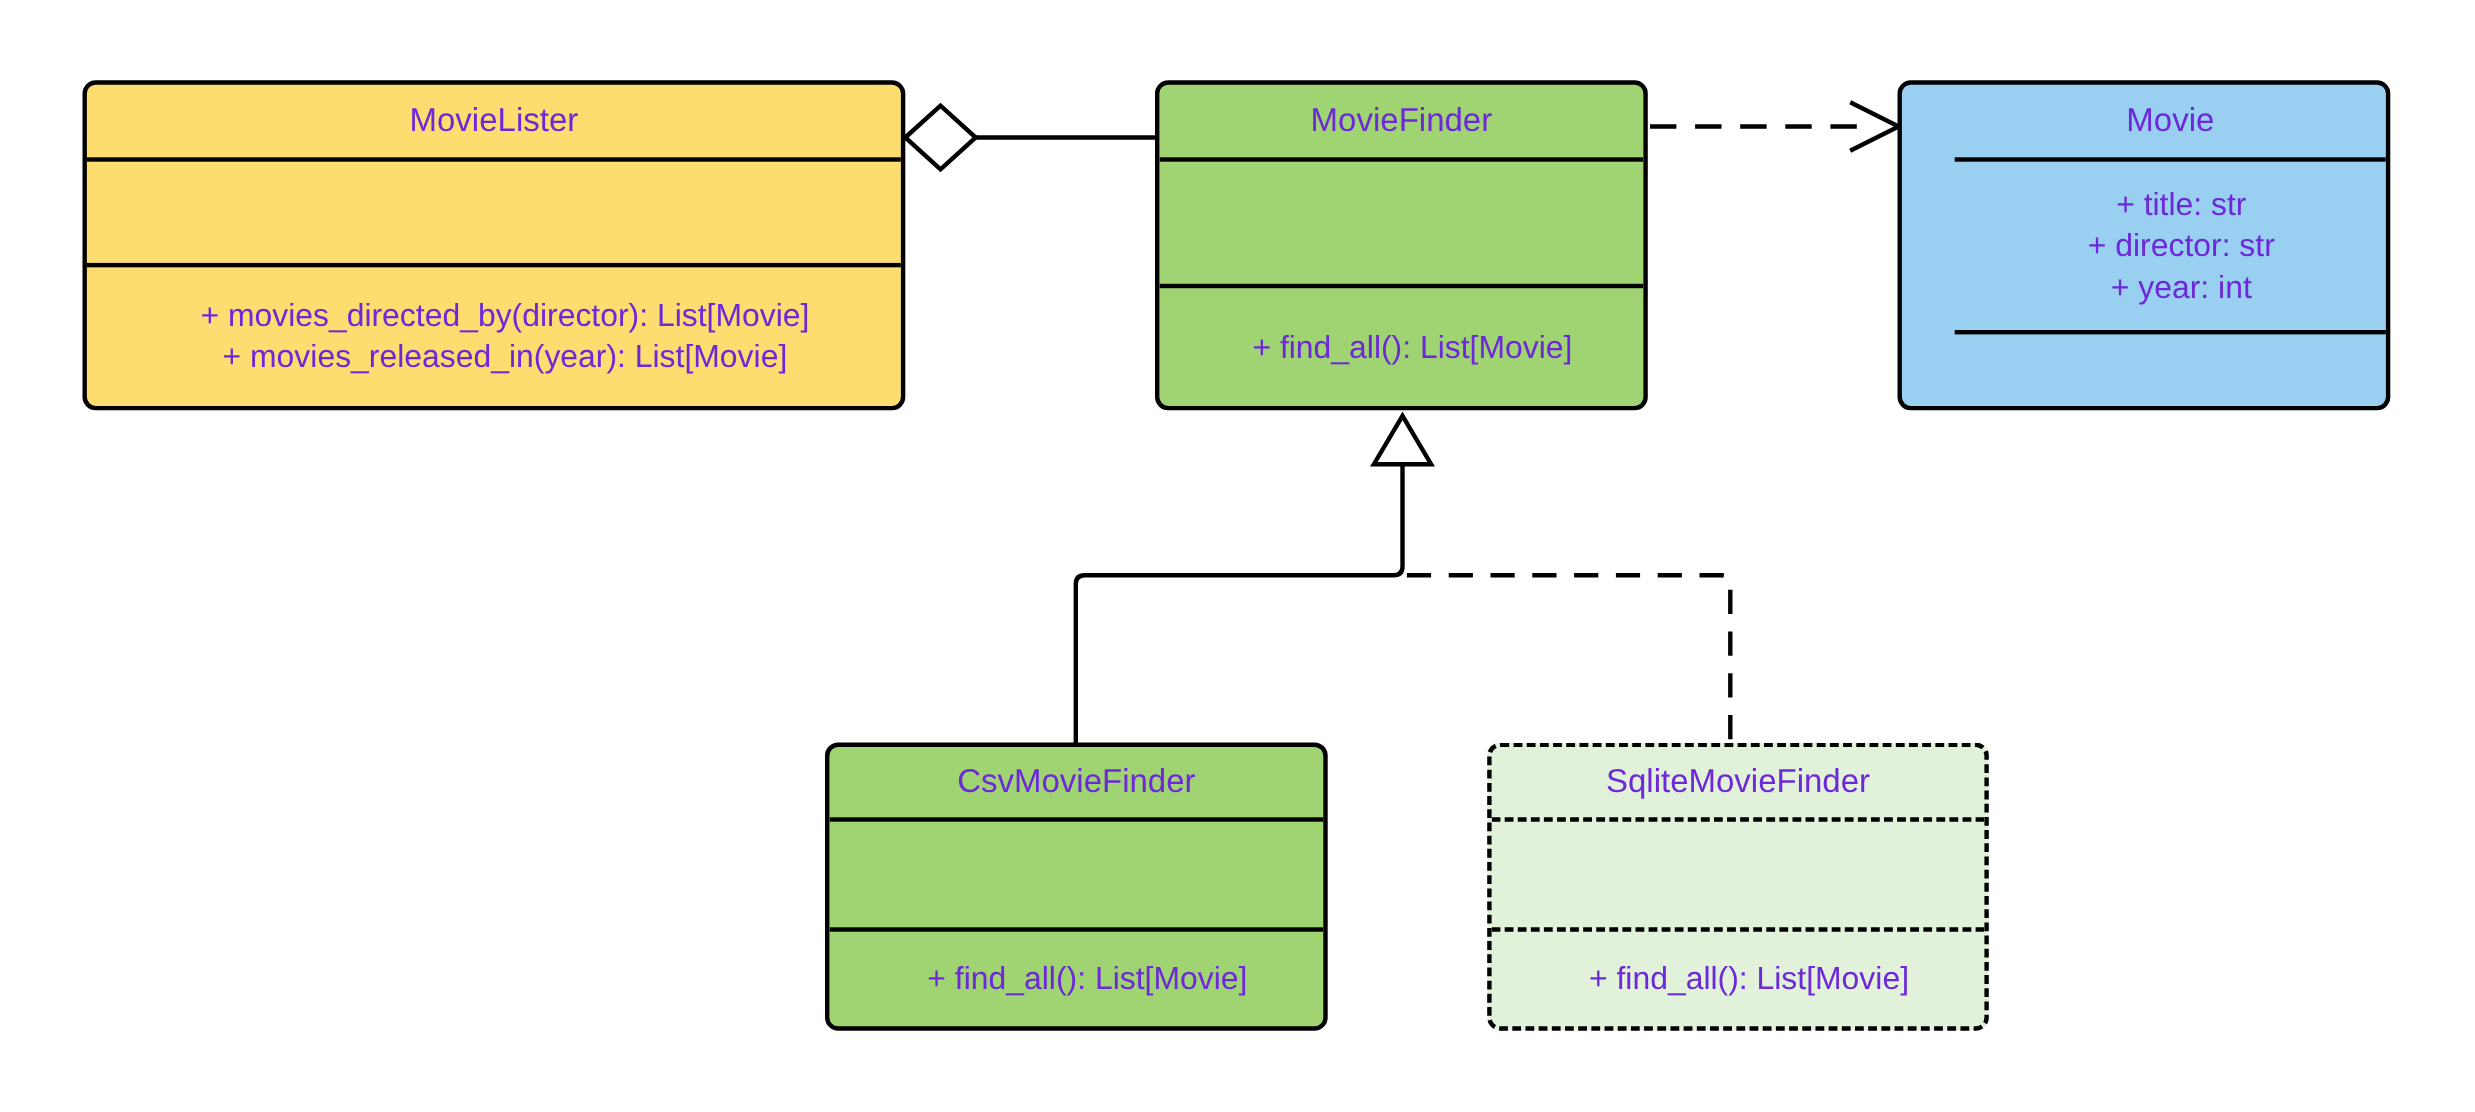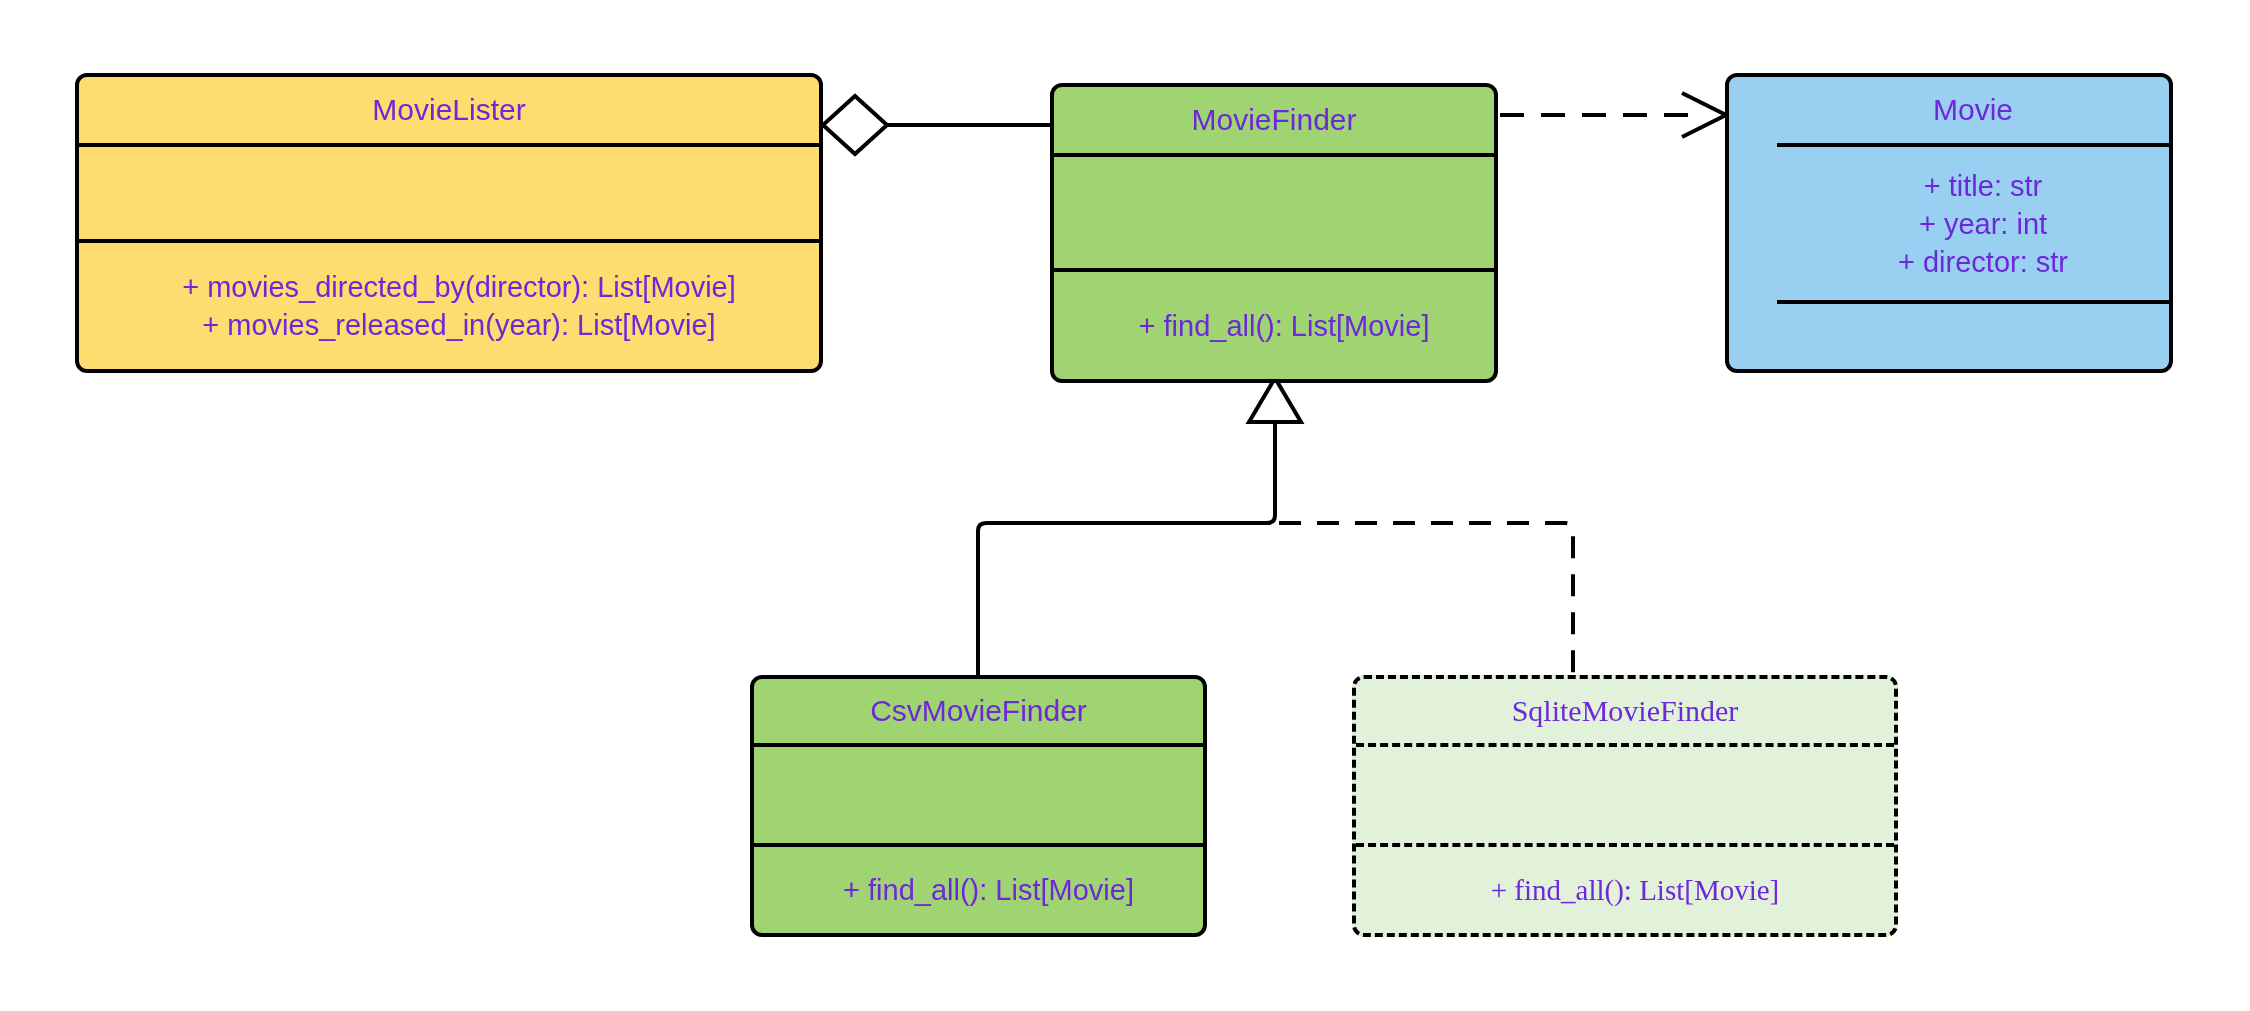--- a/index.html
+++ b/index.html
@@ -54,33 +54,33 @@
 
   .dashed-box { border-style: dashed; }
   .dashed-box .sec-mid,
   .dashed-box .sec-bottom { border-top-style: dashed; }
 
   
   #box-movie-lister  { left: 75px;   top: 73px;  width: 748px; height: 300px; background: #FDDC70; }
   #box-movie-lister  .sec-title { height: 66px; }
   #box-movie-lister  .sec-mid   { height: 96px; }
 
-  #box-movie-finder  { left: 1050px; top: 83px;  width: 448px; height: 300px; background: #A0D473; }
+  #box-movie-finder  { left: 1050px; top: 73px;  width: 448px; height: 300px; background: #A0D473; }
   #box-movie-finder  .sec-title { height: 66px; }
   #box-movie-finder  .sec-mid   { height: 115px; }
 
   #box-movie         { left: 1725px; top: 73px;  width: 448px; height: 300px; background: #99D0F1; padding-left: 48px; }
   #box-movie         .sec-title { height: 66px; }
   #box-movie         .sec-mid   { height: 157px; }
 
   #box-csv-movie-finder    { left: 750px;  top: 675px; width: 457px; height: 262px; background: #A0D473; }
   #box-csv-movie-finder    .sec-title { height: 64px; }
   #box-csv-movie-finder    .sec-mid   { height: 100px; }
 
-  #box-sqlite-movie-finder { left: 1352px; top: 675px; width: 546px; height: 262px; background: #E2F2DA; font-family: Liberation Serif, serif; }
+  #box-sqlite-movie-finder { left: 1352px; top: 675px; width: 456px; height: 262px; background: #E2F2DA; }
   #box-sqlite-movie-finder .sec-title { height: 64px; }
   #box-sqlite-movie-finder .sec-mid   { height: 100px; }
 
   .member { white-space: nowrap; text-align: center; }
 </style>
 </head>
 <body>
 
 <div class="canvas">
 
@@ -111,22 +111,22 @@
     <div class="sec-mid"></div>
     <div class="sec-bottom">
       <div class="member">+ find_all(): List[Movie]</div>
     </div>
   </div>
 
   <div class="uml-class" id="box-movie">
     <div class="sec-title">Movie</div>
     <div class="sec-mid">
       <div class="member">+ title: str</div>
+      <div class="member">+ director: str</div>
       <div class="member">+ year: int</div>
-      <div class="member">+ director: str</div>
     </div>
     <div class="sec-bottom"></div>
   </div>
 
   <div class="uml-class" id="box-csv-movie-finder">
     <div class="sec-title">CsvMovieFinder</div>
     <div class="sec-mid"></div>
     <div class="sec-bottom">
       <div class="member">+ find_all(): List[Movie]</div>
     </div>

